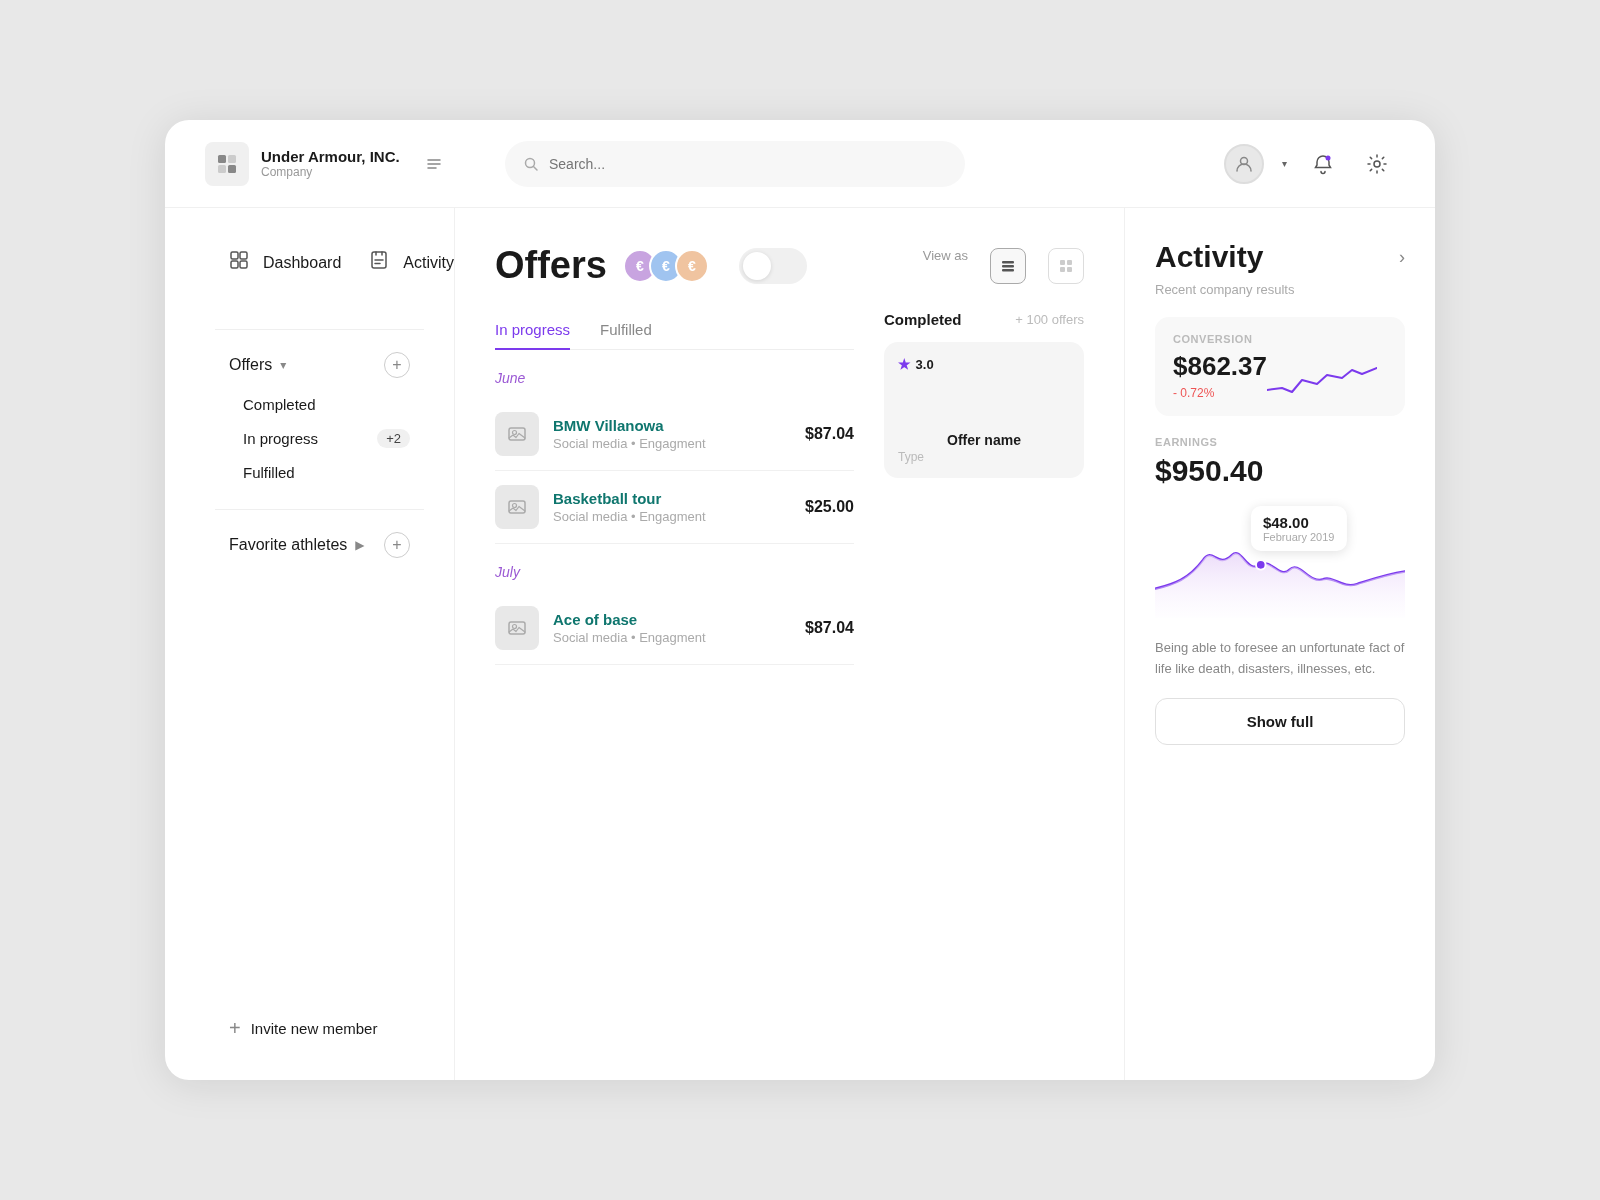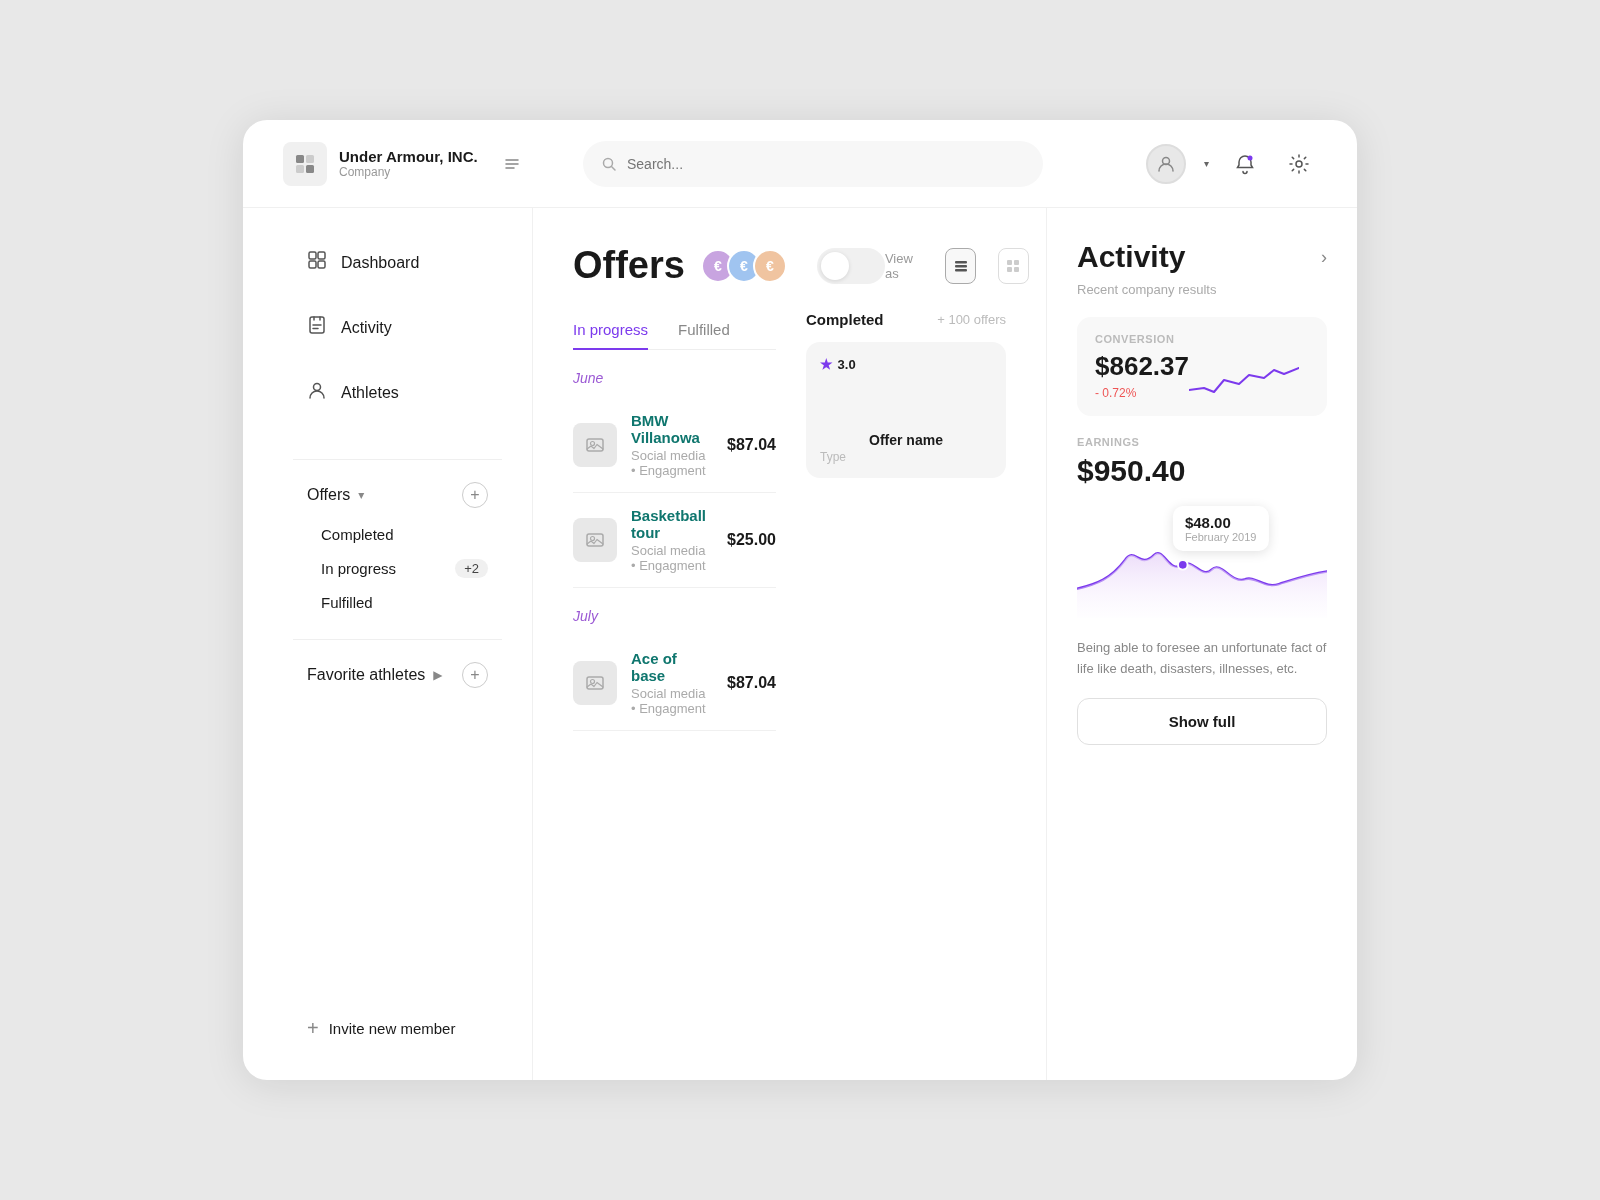--- a/index.html
+++ b/index.html
@@ -5,21 +5,21 @@
     * { box-sizing: border-box; margin: 0; padding: 0; }
     body {
       background: #e8e8e8;
       display: flex;
       justify-content: center;
       align-items: center;
       min-height: 100vh;
       font-family: -apple-system, BlinkMacSystemFont, 'Segoe UI', sans-serif;
     }
     .app-container {
-      width: 1114px;
+      width: 1270px;
       height: 960px;
       background: #ffffff;
       border-radius: 24px;
       display: flex;
       flex-direction: column;
       overflow: hidden;
       box-shadow: 0 4px 40px rgba(0,0,0,0.1);
     }
     
     .header {
@@ -119,21 +119,21 @@
     
     .sidebar {
       width: 290px;
       flex-shrink: 0;
       padding: 30px 30px 30px 50px;
       display: flex;
       flex-direction: column;
       border-right: 1px solid #f0f0f0;
       overflow-y: auto;
     }
-    .nav-items { display: flex; flex-direction: column; gap: 16px; margin-bottom: 30px; }
+    .nav-items { display: flex; flex-direction: row; gap: 0; margin-bottom: 30px; }
     .nav-item {
       display: flex;
       align-items: center;
       gap: 14px;
       padding: 12px 14px;
       border-radius: 10px;
       cursor: pointer;
       font-size: 16px;
       font-weight: 500;
       color: #1a1a1a;
@@ -249,21 +249,21 @@
       height: 28px;
       border-radius: 50%;
       background: #fff;
       display: flex;
       align-items: center;
       justify-content: center;
       cursor: pointer;
       box-shadow: 0 1px 4px rgba(0,0,0,0.12);
     }
     .toggle-dot.inactive { background: transparent; box-shadow: none; }
-    .view-as-section { display: flex; align-items: center; gap: 22px; }
+    .view-as-section { display: flex; align-items: flex-start; gap: 22px; }
     .view-label { font-size: 13px; color: #999; }
     .view-btn {
       width: 36px;
       height: 36px;
       border: 1.5px solid #ddd;
       border-radius: 8px;
       display: flex;
       align-items: center;
       justify-content: center;
       cursor: pointer;

